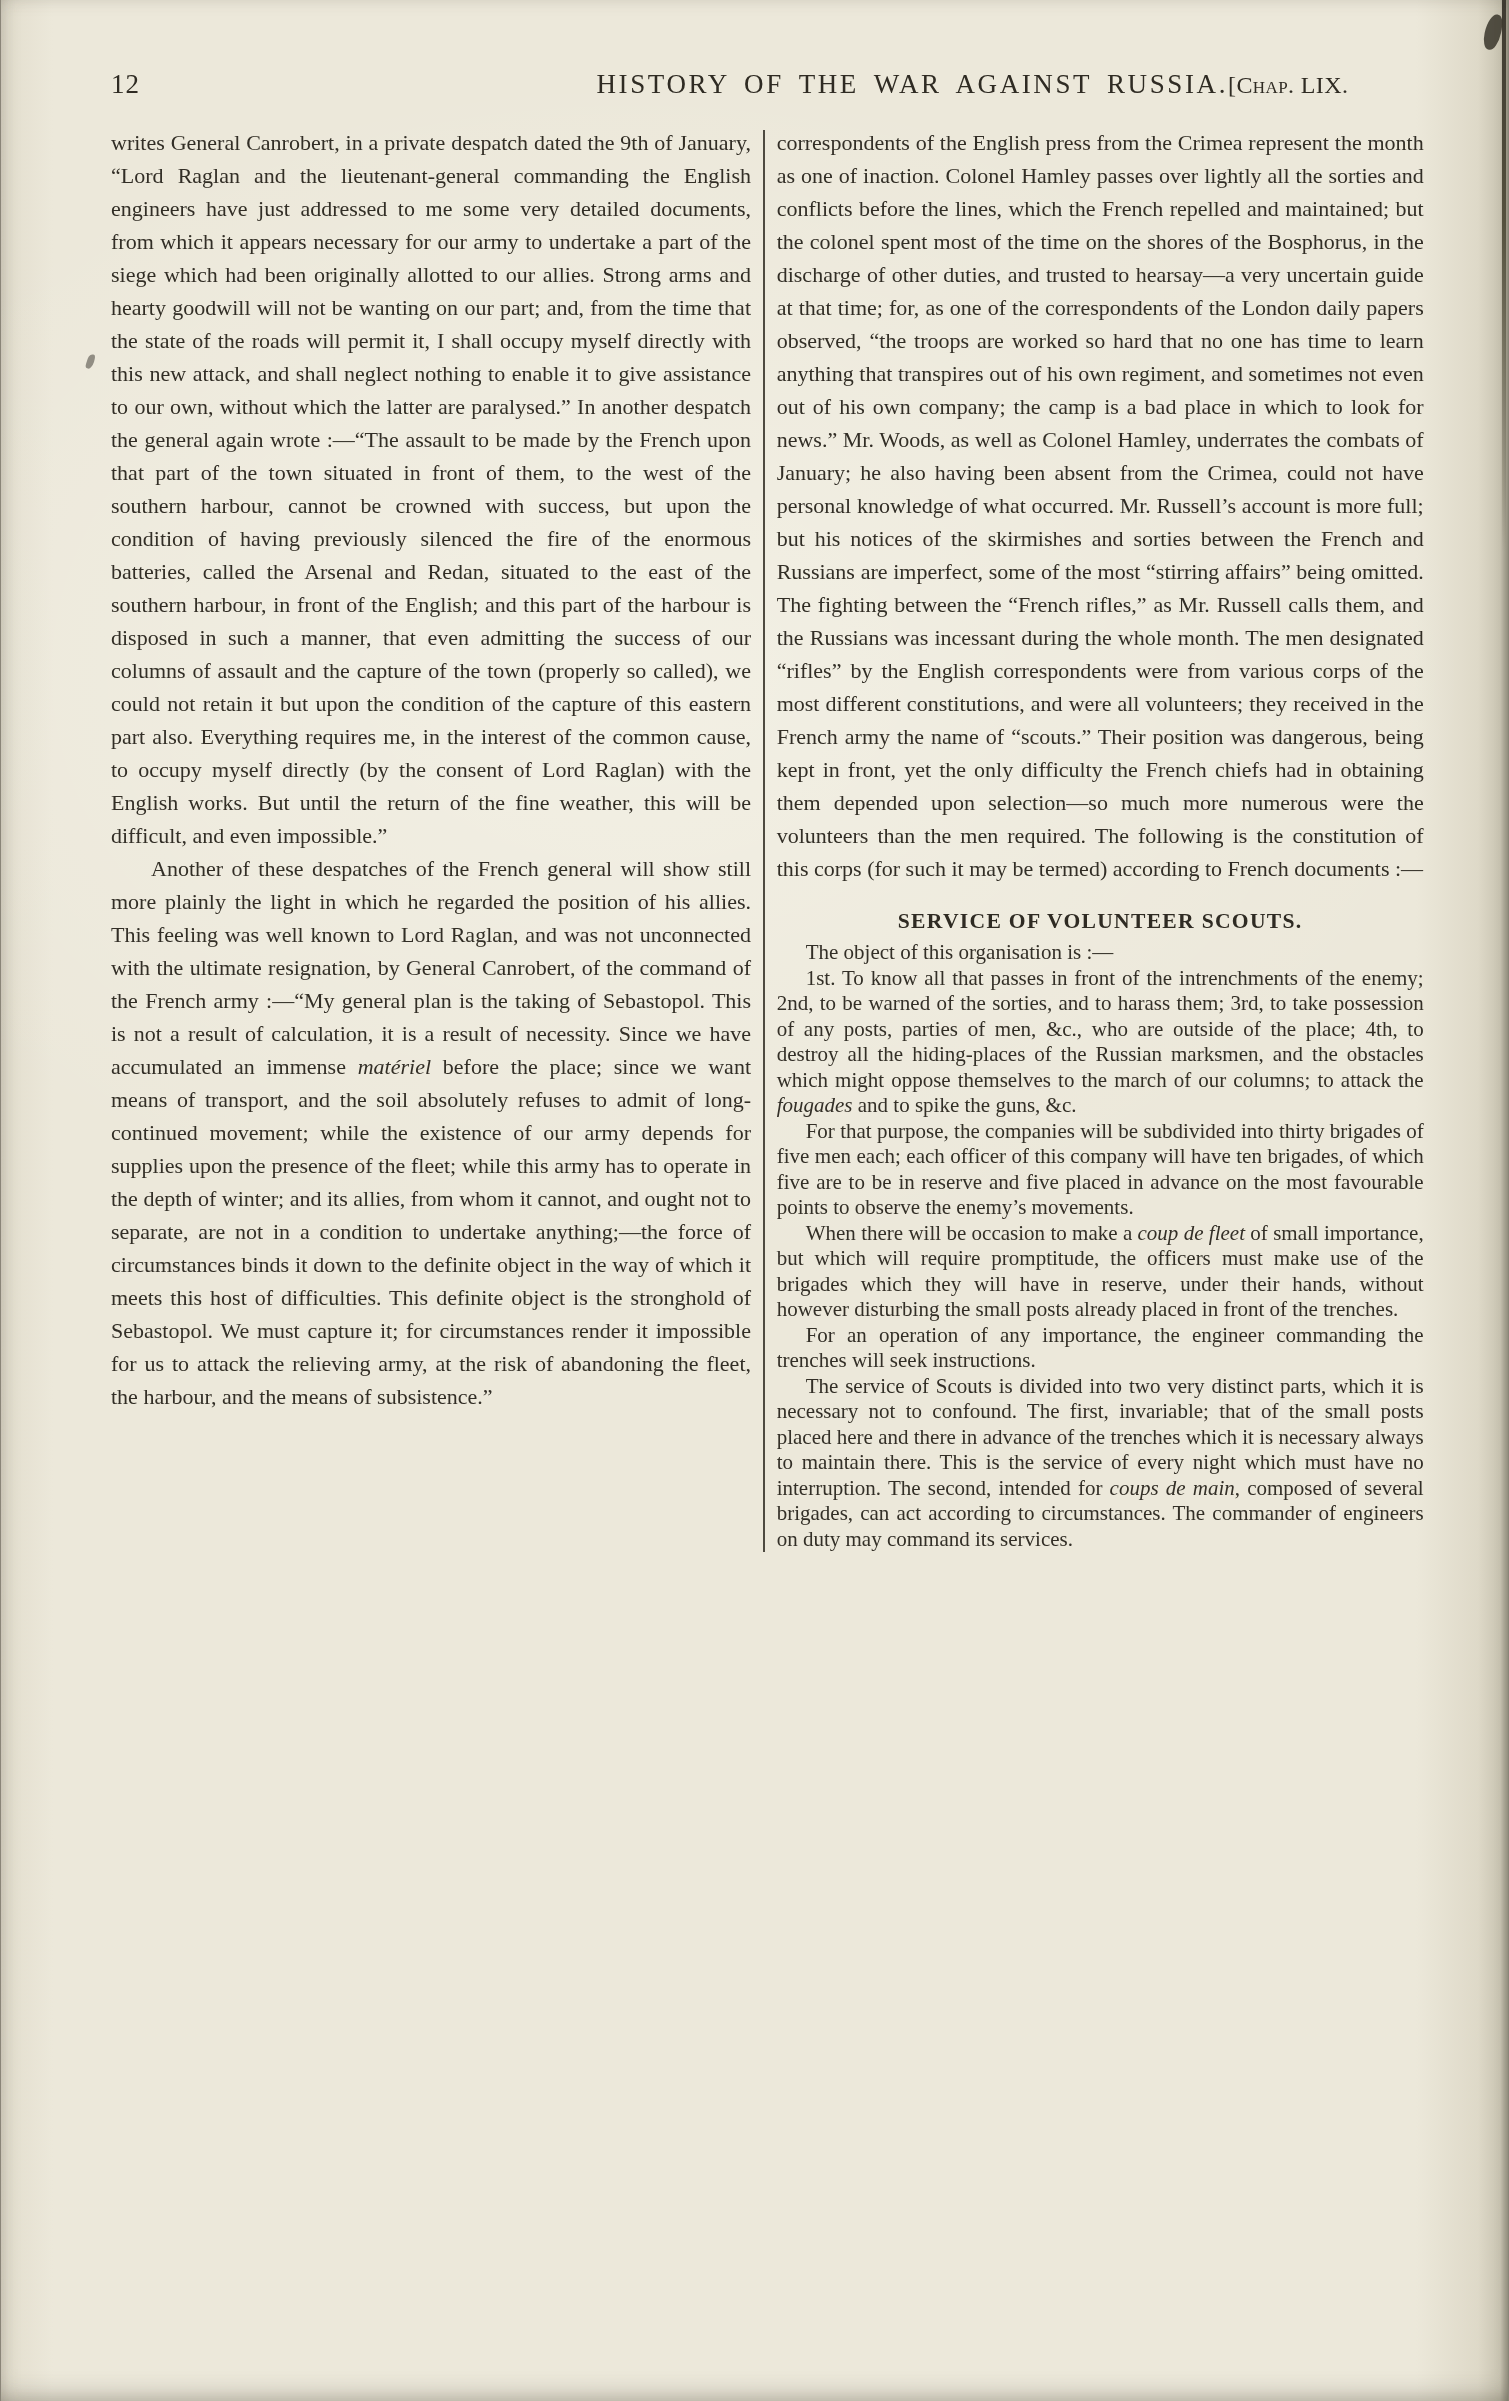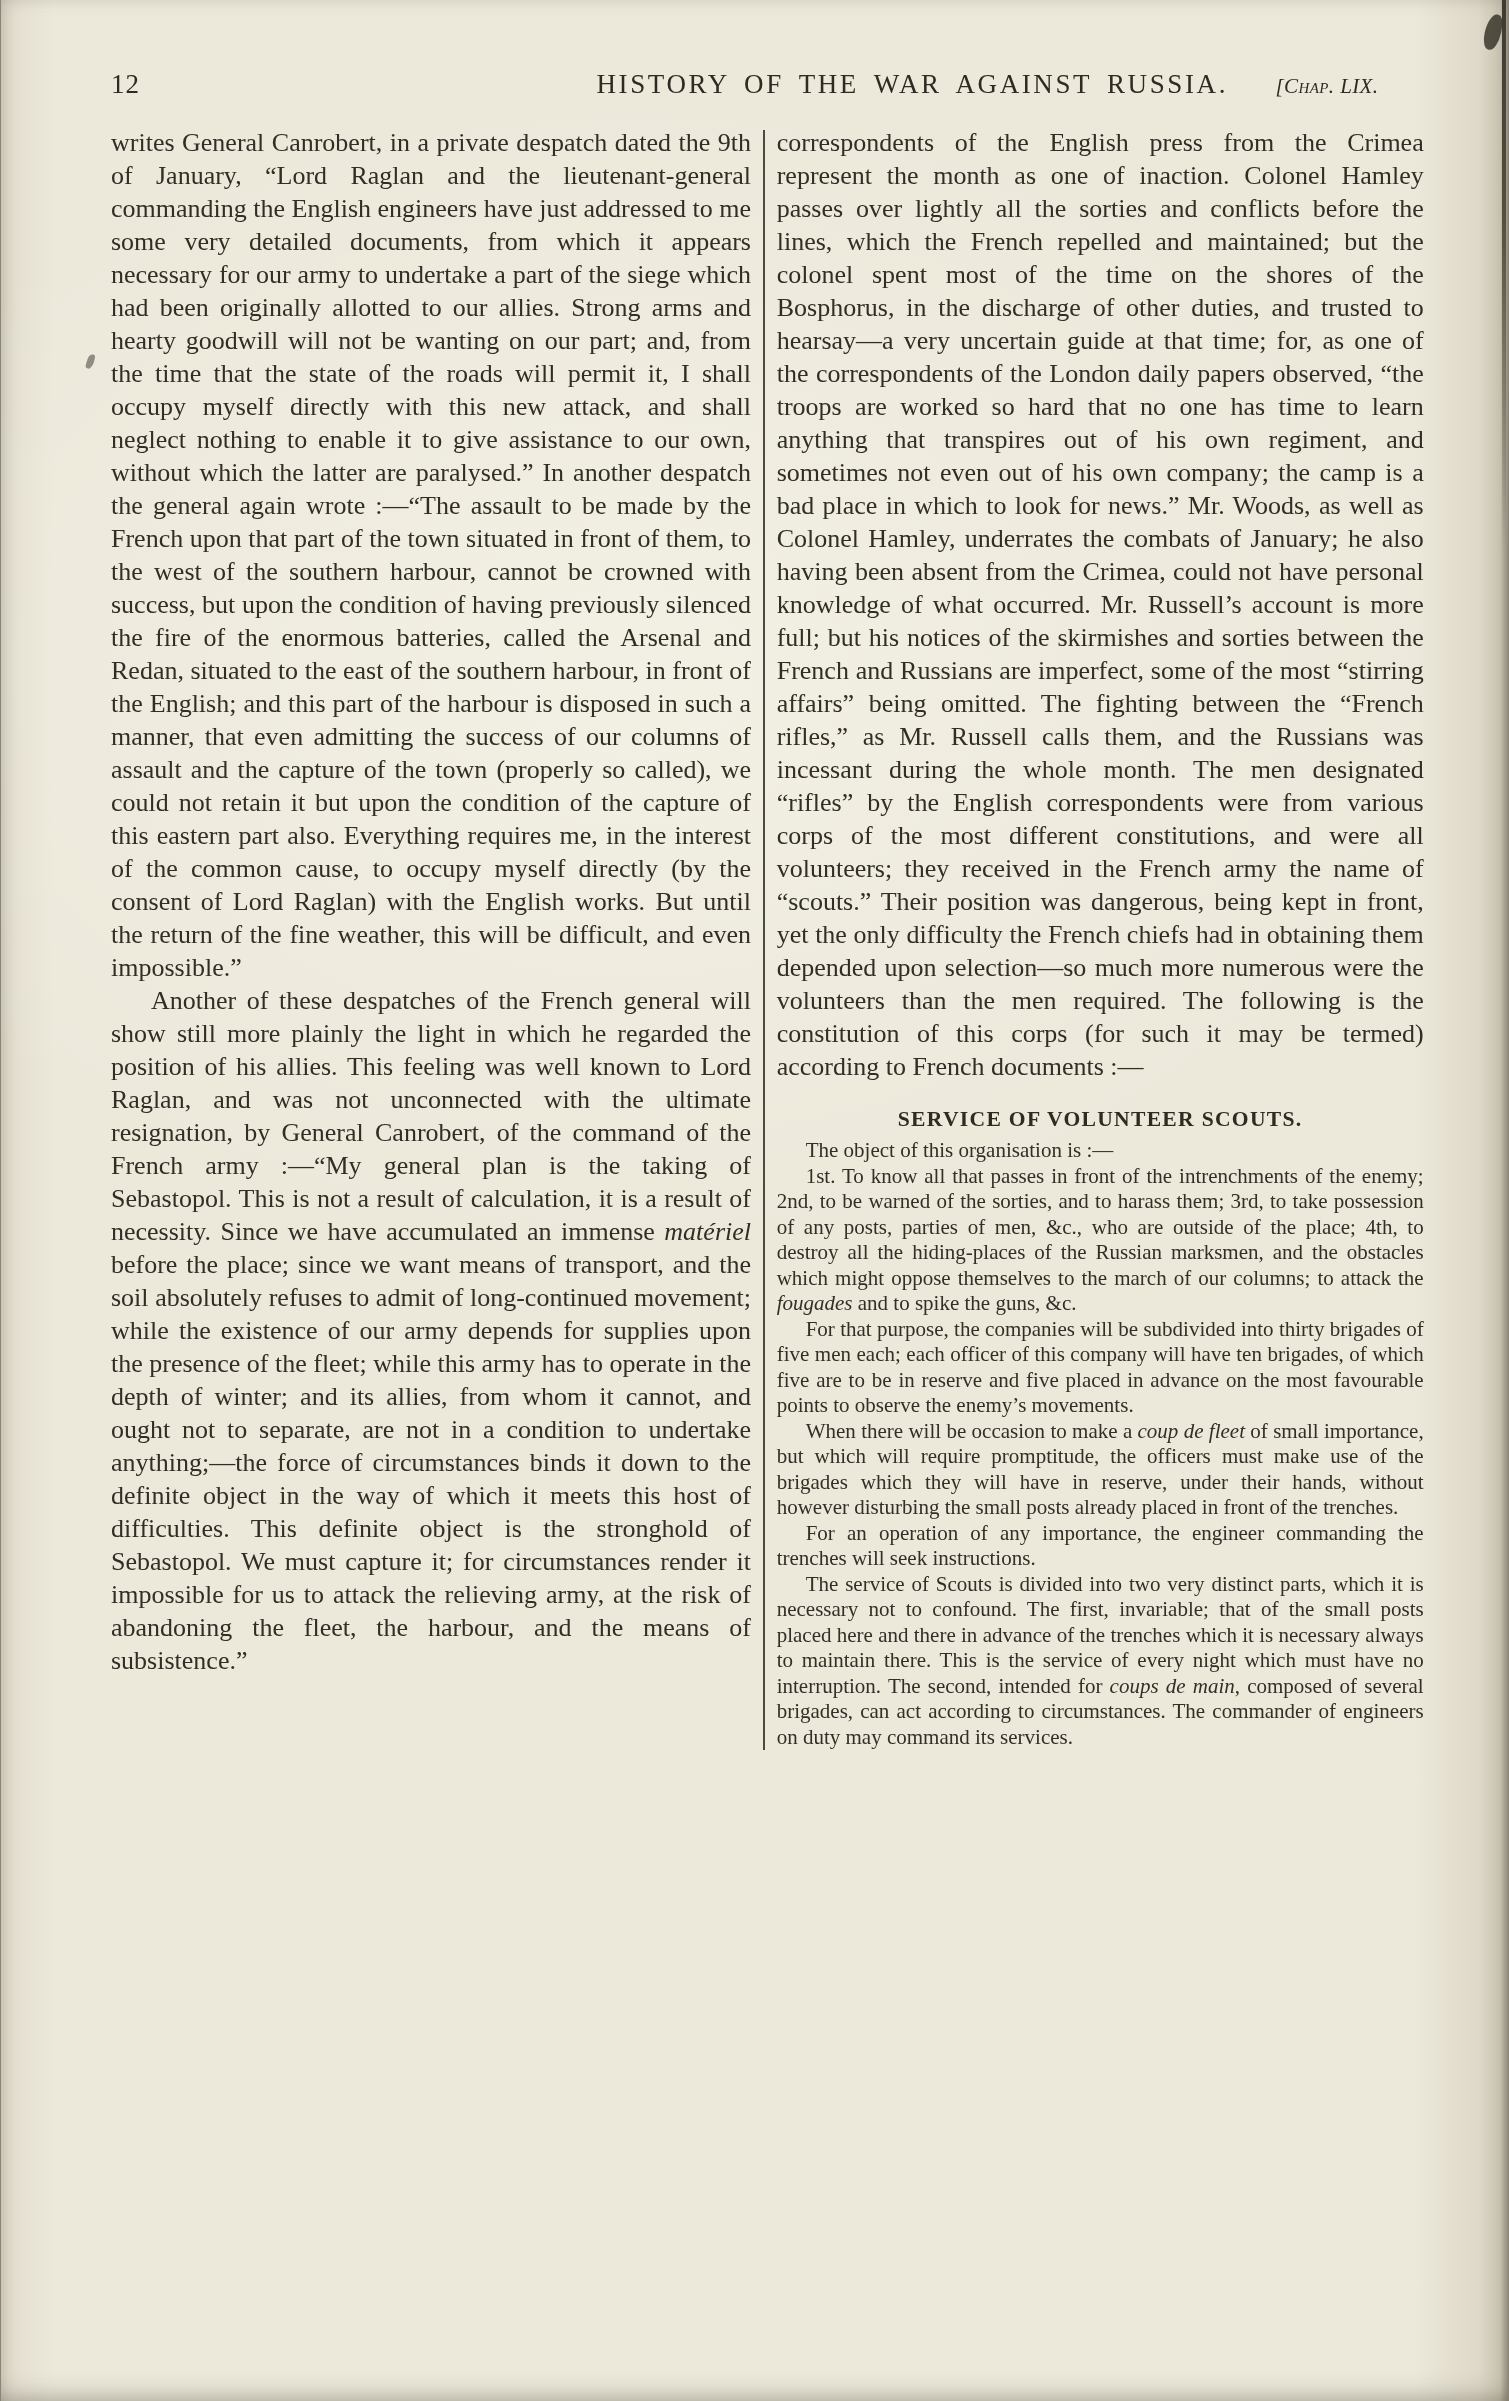--- a/index.html
+++ b/index.html
@@ -45,34 +45,34 @@
     transform: rotate(18deg); opacity: .55;
   }
 
   
   .running-head {
     position: absolute; top: 69px; left: 110px; width: 1315px;
     display: flex; align-items: baseline; color: #2f2b23;
   }
   .rh-num   { width: 198px; font-size: 27px; letter-spacing: 0.9px; }
   .rh-title { flex: 1; text-align: right; font-size: 27px; letter-spacing: 2.6px; word-spacing: 6px; }
-  .rh-chap  { width: 198px; text-align: center; font-size: 21px; font-variant: small-caps; letter-spacing: 0.4px; font-style: italic; }
+  .rh-chap  { width: 198px; text-align: left; font-size: 24px; font-variant: small-caps; letter-spacing: 0.4px; }
 
   
   .text-block {
     position: absolute; top: 126px; left: 110px; width: 1315px;
     display: flex; align-items: stretch;
   }
   .col-left  { width: 640px; }
   .col-right { width: 647px; }
   .divider   { width: 1.7px; background: #4e4a40; margin: 3.5px 12px 0 12px; }
 
   .col p {
     margin: 0;
-    font-size: 26px;
+    font-size: 22px;
     line-height: 33px;
     text-align: justify;
     text-indent: 40px;
     color: #322e26;
   }
   .col p.cont { text-indent: 0; }
 
   .scouts-heading {
     margin: 24px 0 6px 0;
     font-size: 21.6px;

